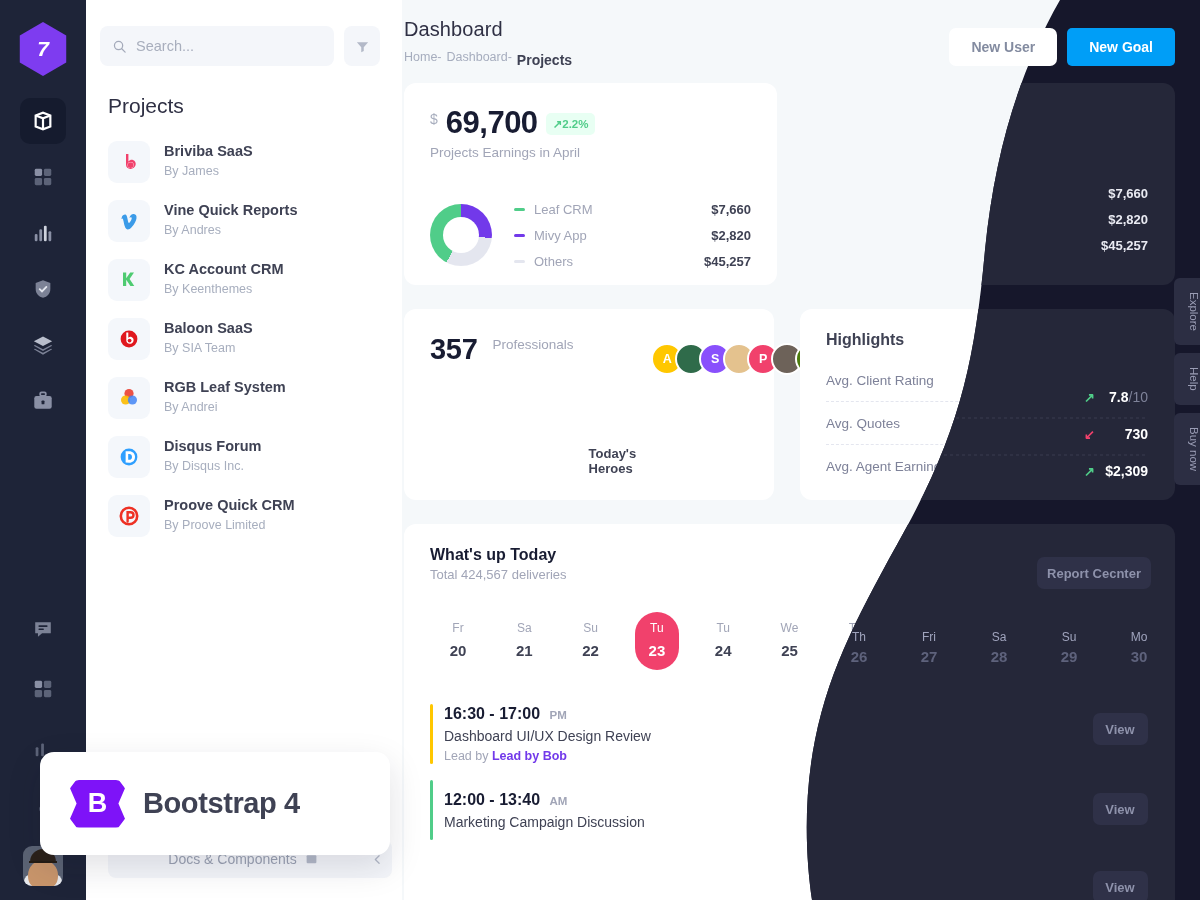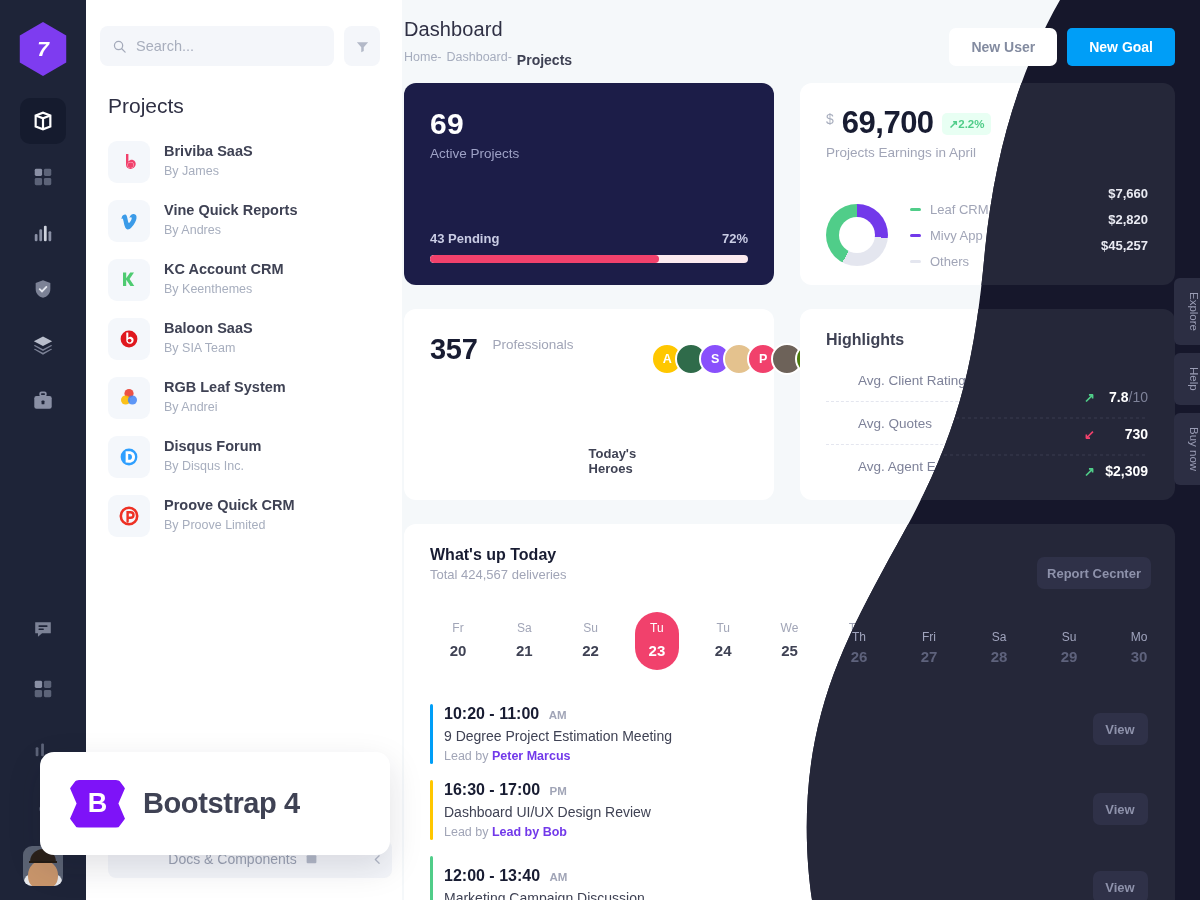--- a/index.html
+++ b/index.html
@@ -127,21 +127,21 @@
     display:flex; align-items:center; justify-content:center; color:#fff;
     font-size:12.5px; font-weight:700; overflow:hidden; position:relative; }
   .av:first-child{ margin-left:0; }
 
   .card-hl{ width:373px; height:191px; padding:22px 26px; position:relative; }
   .hl-title{ font-size:16px; color:#3F4254; font-weight:600; }
   .hl-row{ display:flex; align-items:center; justify-content:space-between; height:43px;
     border-bottom:1px dashed #E4E6EF; }
   .hl-row:last-child{ border-bottom:none; }
   .hl-rows{ margin-top:10px; }
-  .hl-name{ font-size:13.5px; color:#7E8299;margin-left:32px; }
+  .hl-name{ font-size:13.5px; color:#7E8299; }
   .hl-right{ display:flex; align-items:center; gap:8px; }
   .arr{ font-size:13px; font-weight:700; }
   .hl-val{ font-size:14px; color:#181C32; font-weight:700; }
   .hl-den{ color:#A1A5B7; font-weight:400; }
 
   
   .card-today{ margin-top:24px; background:#fff; border-radius:12px; height:420px;
     padding:22px 26px; position:relative; }
   .today-h{ font-size:16px; color:#181C32; font-weight:700; }
   .today-sub{ font-size:13px; color:#A1A5B7; margin-top:3px; }
@@ -414,33 +414,20 @@
         <span class="crumb">Home-</span>
         <span class="crumb">Dashboard-</span>
         <span class="crumb cur">Projects</span>
       </div>
     </div>
 
     <div class="cards">
 
       <div class="row1">
 
-        <div class="card-dark">
-          <div class="big-num">69</div>
-          <div class="big-sub">Active Projects</div>
-          <div class="prog-wrap">
-            <div class="prog-labels">
-              <span>43 Pending</span>
-              <span>72%</span>
-            </div>
-            <div class="prog-track">
-              <div class="prog-fill" id="progFill" style="width: 72%;"></div>
-            </div>
-          </div>
-        </div>
 
         <div class="card card-earn">
           <div class="earn-top">
             <span class="cur">$</span>
             <span class="earn-val">69,700</span>
             <span class="pill">
               <span>↗</span><span>2.2%</span>
             </span>
           </div>
           <div class="earn-sub">Projects Earnings in April</div>
@@ -572,32 +559,20 @@
               <div class="dw">Su</div>
               <div class="dn">29</div>
             </div>
           <div class="day">
               <div class="dw">Mo</div>
               <div class="dn">30</div>
             </div>
         </div>
 
         <div class="events">
-          <div class="event">
-            <div class="ebar" style="background:#009EF7"></div>
-            <div>
-              <div>
-                <span class="etime">10:20 - 11:00</span>
-                <span class="eampm">AM</span>
-              </div>
-              <div class="etitle">9 Degree Project Estimation Meeting</div>
-              <div class="elead"><span>Lead by </span><b>Peter Marcus</b></div>
-            </div>
-            <div class="view-btn">View</div>
-          </div>
 
           <div class="event">
             <div class="ebar" style="background:#FFC700"></div>
             <div>
               <div>
                 <span class="etime">16:30 - 17:00</span>
                 <span class="eampm">PM</span>
               </div>
               <div class="etitle">Dashboard UI/UX Design Review</div>
               <div class="elead"><span>Lead by </span><b>Lead by Bob</b></div>

